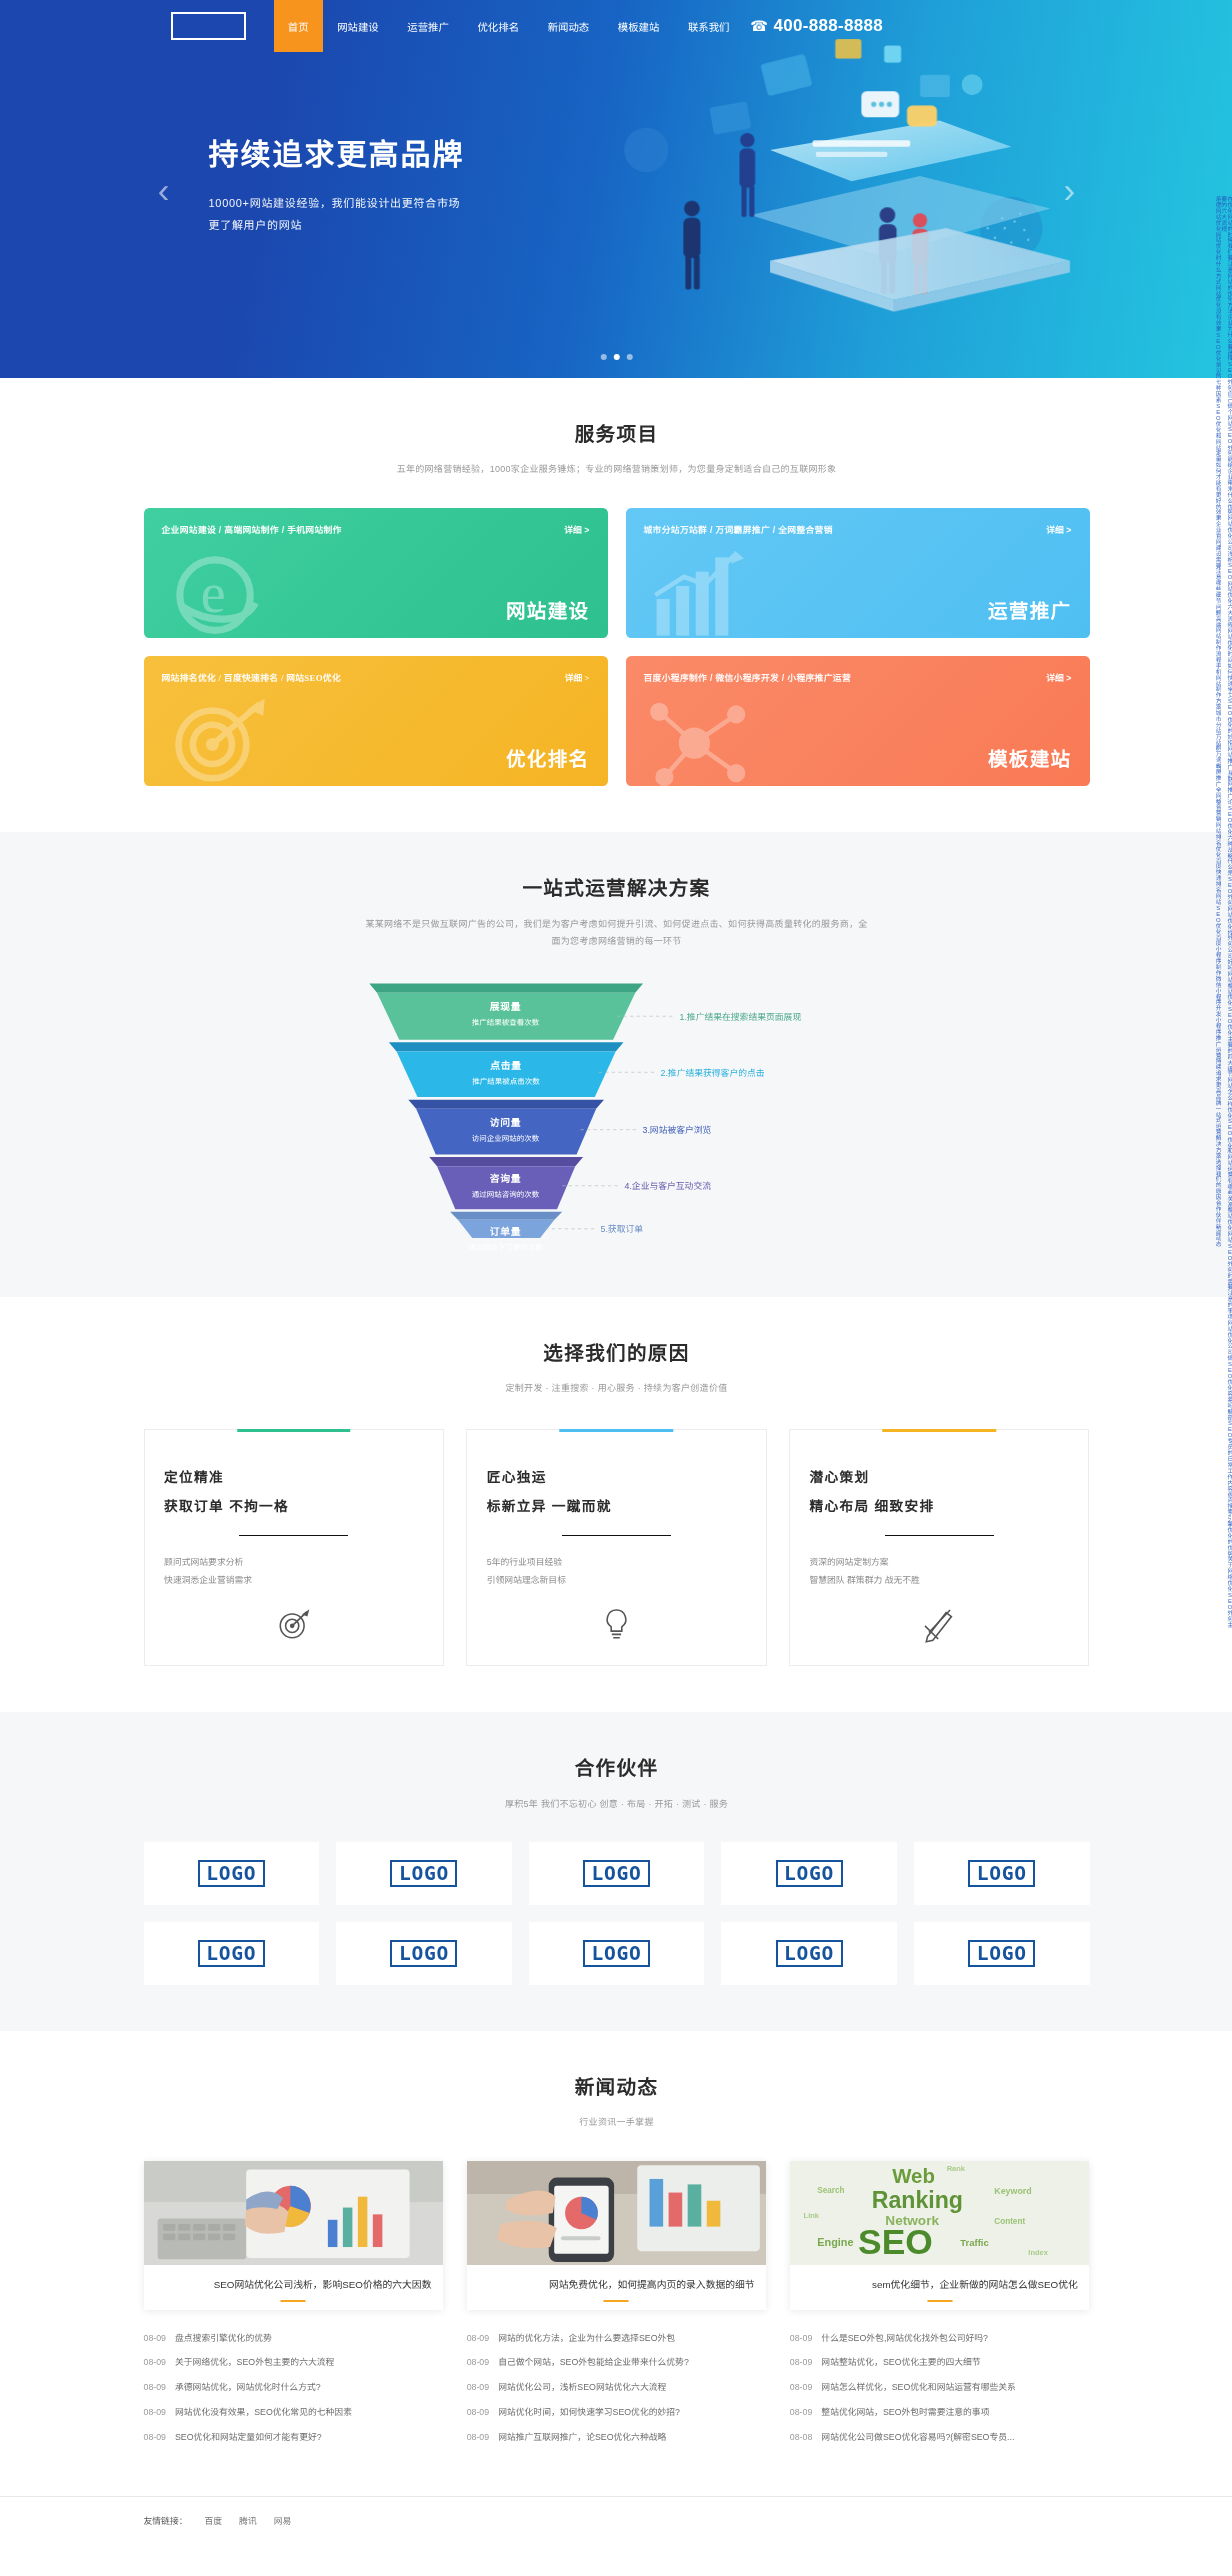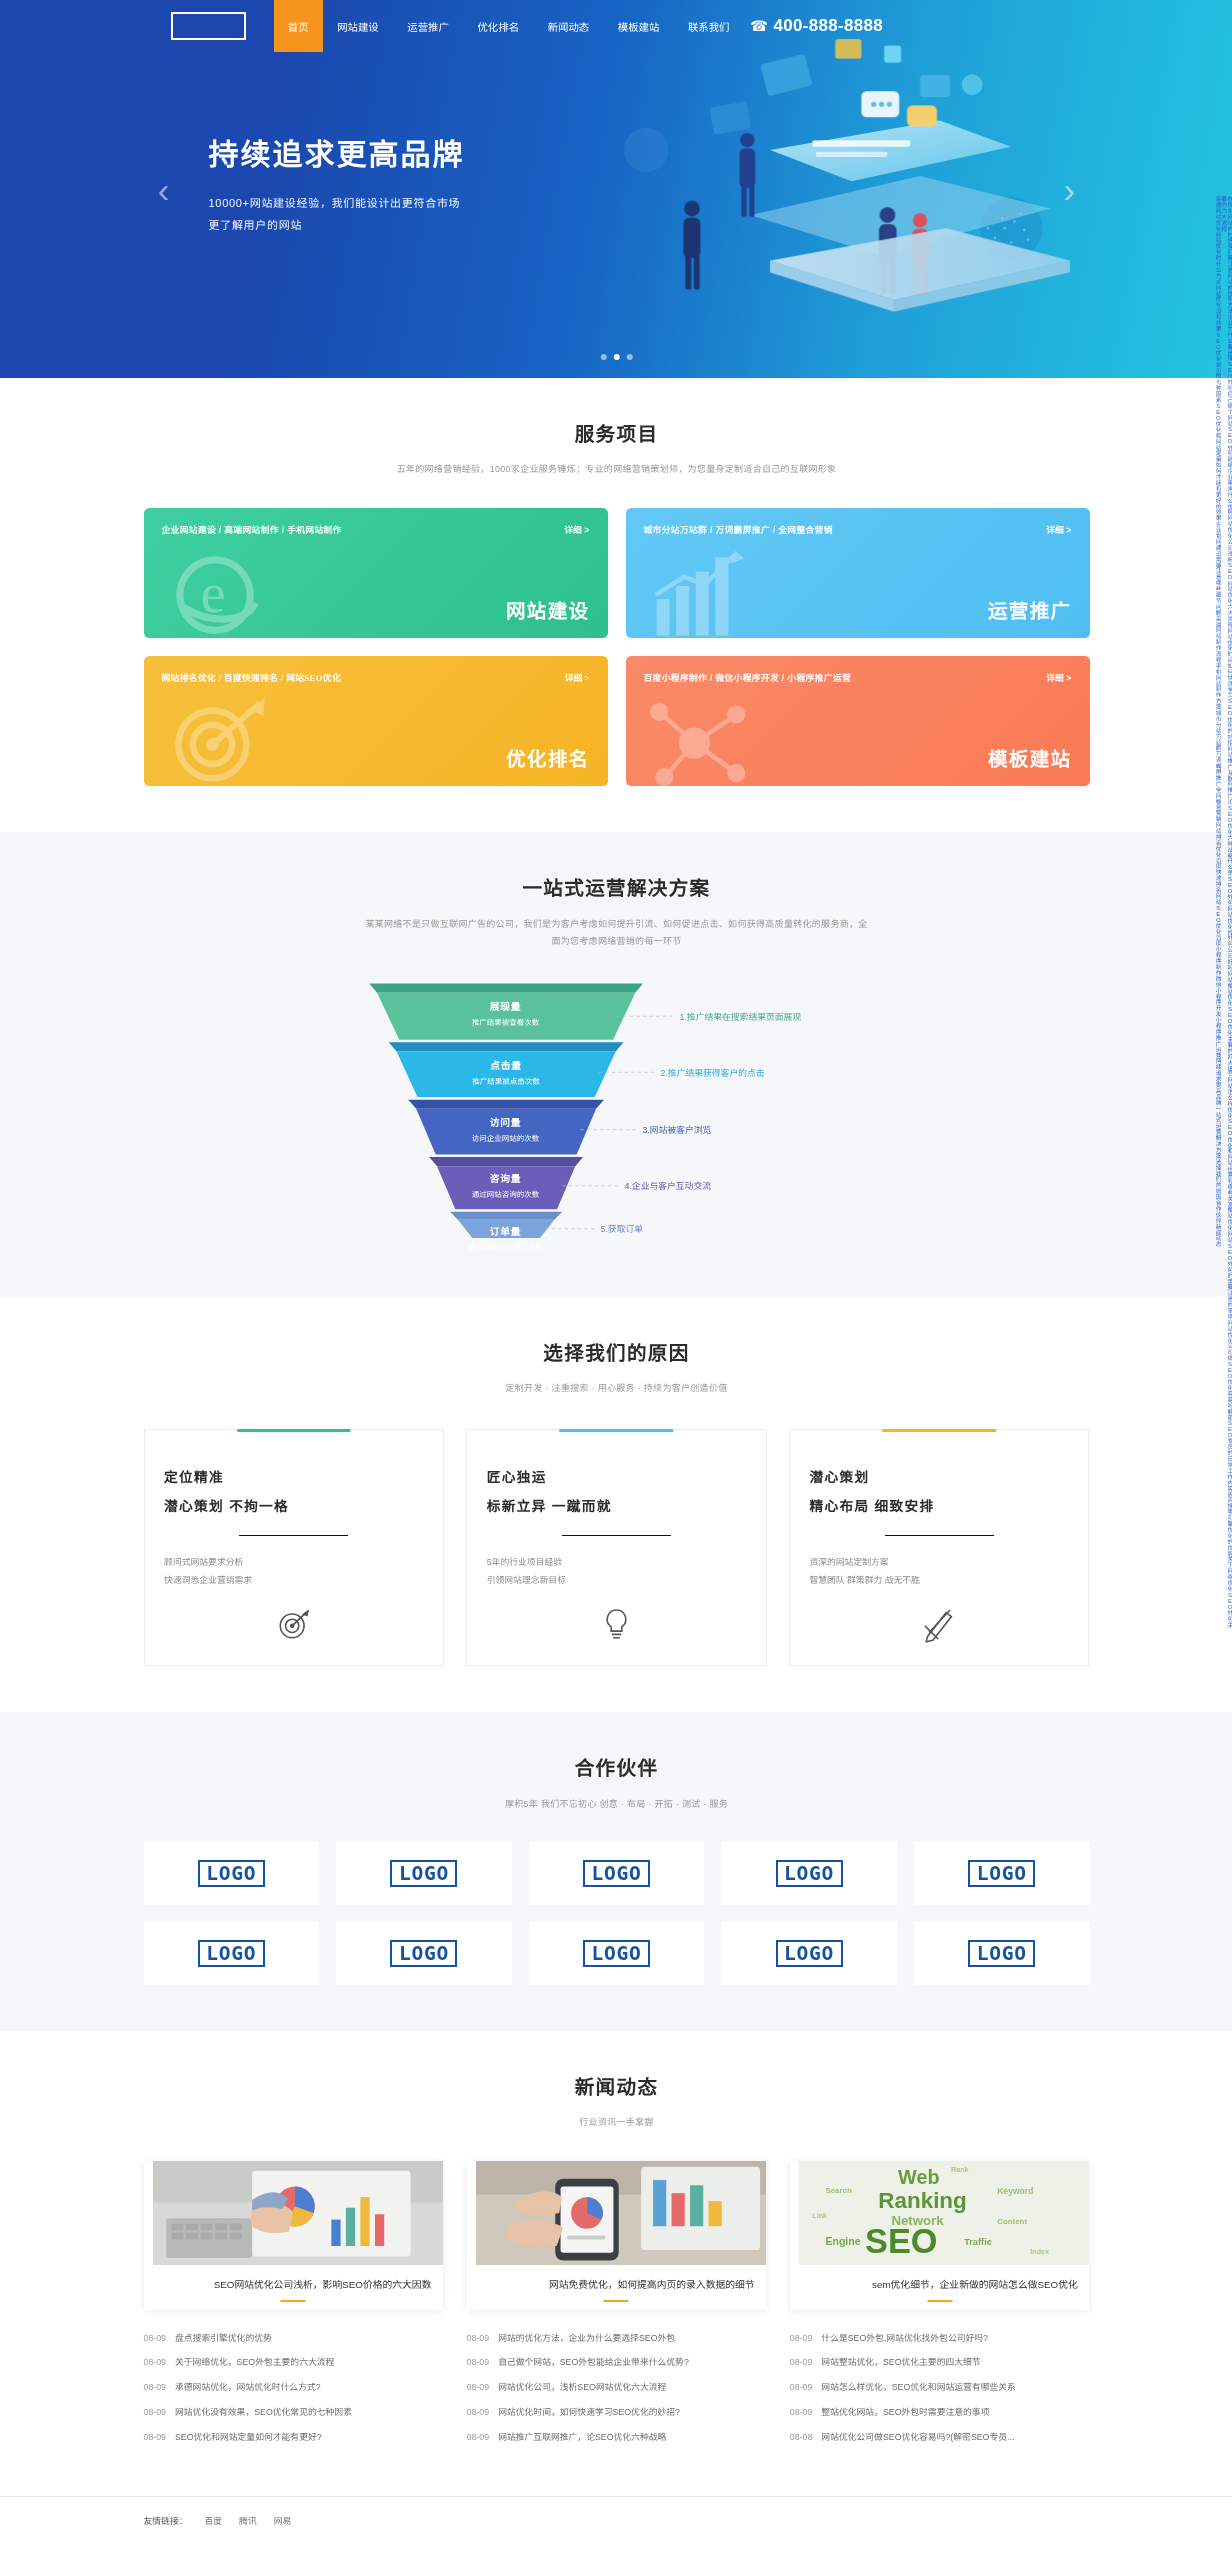--- a/index.html
+++ b/index.html
@@ -126,21 +126,21 @@
     font-size:19.6px;font-weight:700;color:#15539e;letter-spacing:0.7px;
     border:2px solid #15539e;padding:2px 6.5px;line-height:1;
   }
 
   
   .news-grid{display:grid;grid-template-columns:repeat(3,1fr);gap:23.5px;margin-top:30px;}
   .news-card{cursor:pointer;}
   .news-top{
     background:#fff;box-shadow:0 1.3px 7.8px rgba(0,0,0,.09);
   }
-  .news-thumb{height:104px;overflow:hidden;position:relative;margin-left:9px;}
+  .news-thumb{height:104px;overflow:hidden;position:relative;}
   .news-head{
     padding:13px 11.7px 17px;font-size:9.8px;color:#333;line-height:1.5;position:relative;text-align:right;
   }
   .news-head:after{
     content:"";position:absolute;left:50%;bottom:7.8px;transform:translateX(-50%);
     width:25px;height:2.6px;background:#f5a623;
   }
   .news-list{margin-top:15.7px;}
   .news-li{
     display:flex;gap:9px;font-size:8.8px;color:#6b6b6b;padding:5.9px 0;line-height:1.5;
@@ -442,21 +442,21 @@
 <section class="sec">
   <div class="wrap">
     <h2 class="sec-title">选择我们的原因</h2>
     <p class="sec-sub">定制开发 · 注重搜索 · 用心服务 · 持续为客户创造价值</p>
 
     <div class="rsn-grid">
 
       <div class="rsn-card">
         <div class="rsn-bar" style="background:#2ec08f;"></div>
         <div class="rsn-h">定位精准</div>
-        <div class="rsn-h2">潜心策划 不拘一格</div>
+        <div class="rsn-h2">获取订单 不拘一格</div>
         <div class="rsn-div"></div>
         <div class="rsn-p">顾问式网站要求分析</div>
         <div class="rsn-p">快速洞悉企业营销需求</div>
         <div class="rsn-ic">
           <svg width="37" height="37" viewBox="0 0 56 56">
                 <g fill="none" stroke="#555" stroke-width="2.4">
             <circle cx="26" cy="30" r="18"></circle>
                   <circle cx="26" cy="30" r="10"></circle>
                 </g>
             <circle cx="26" cy="30" r="3.5" fill="#555"></circle>

